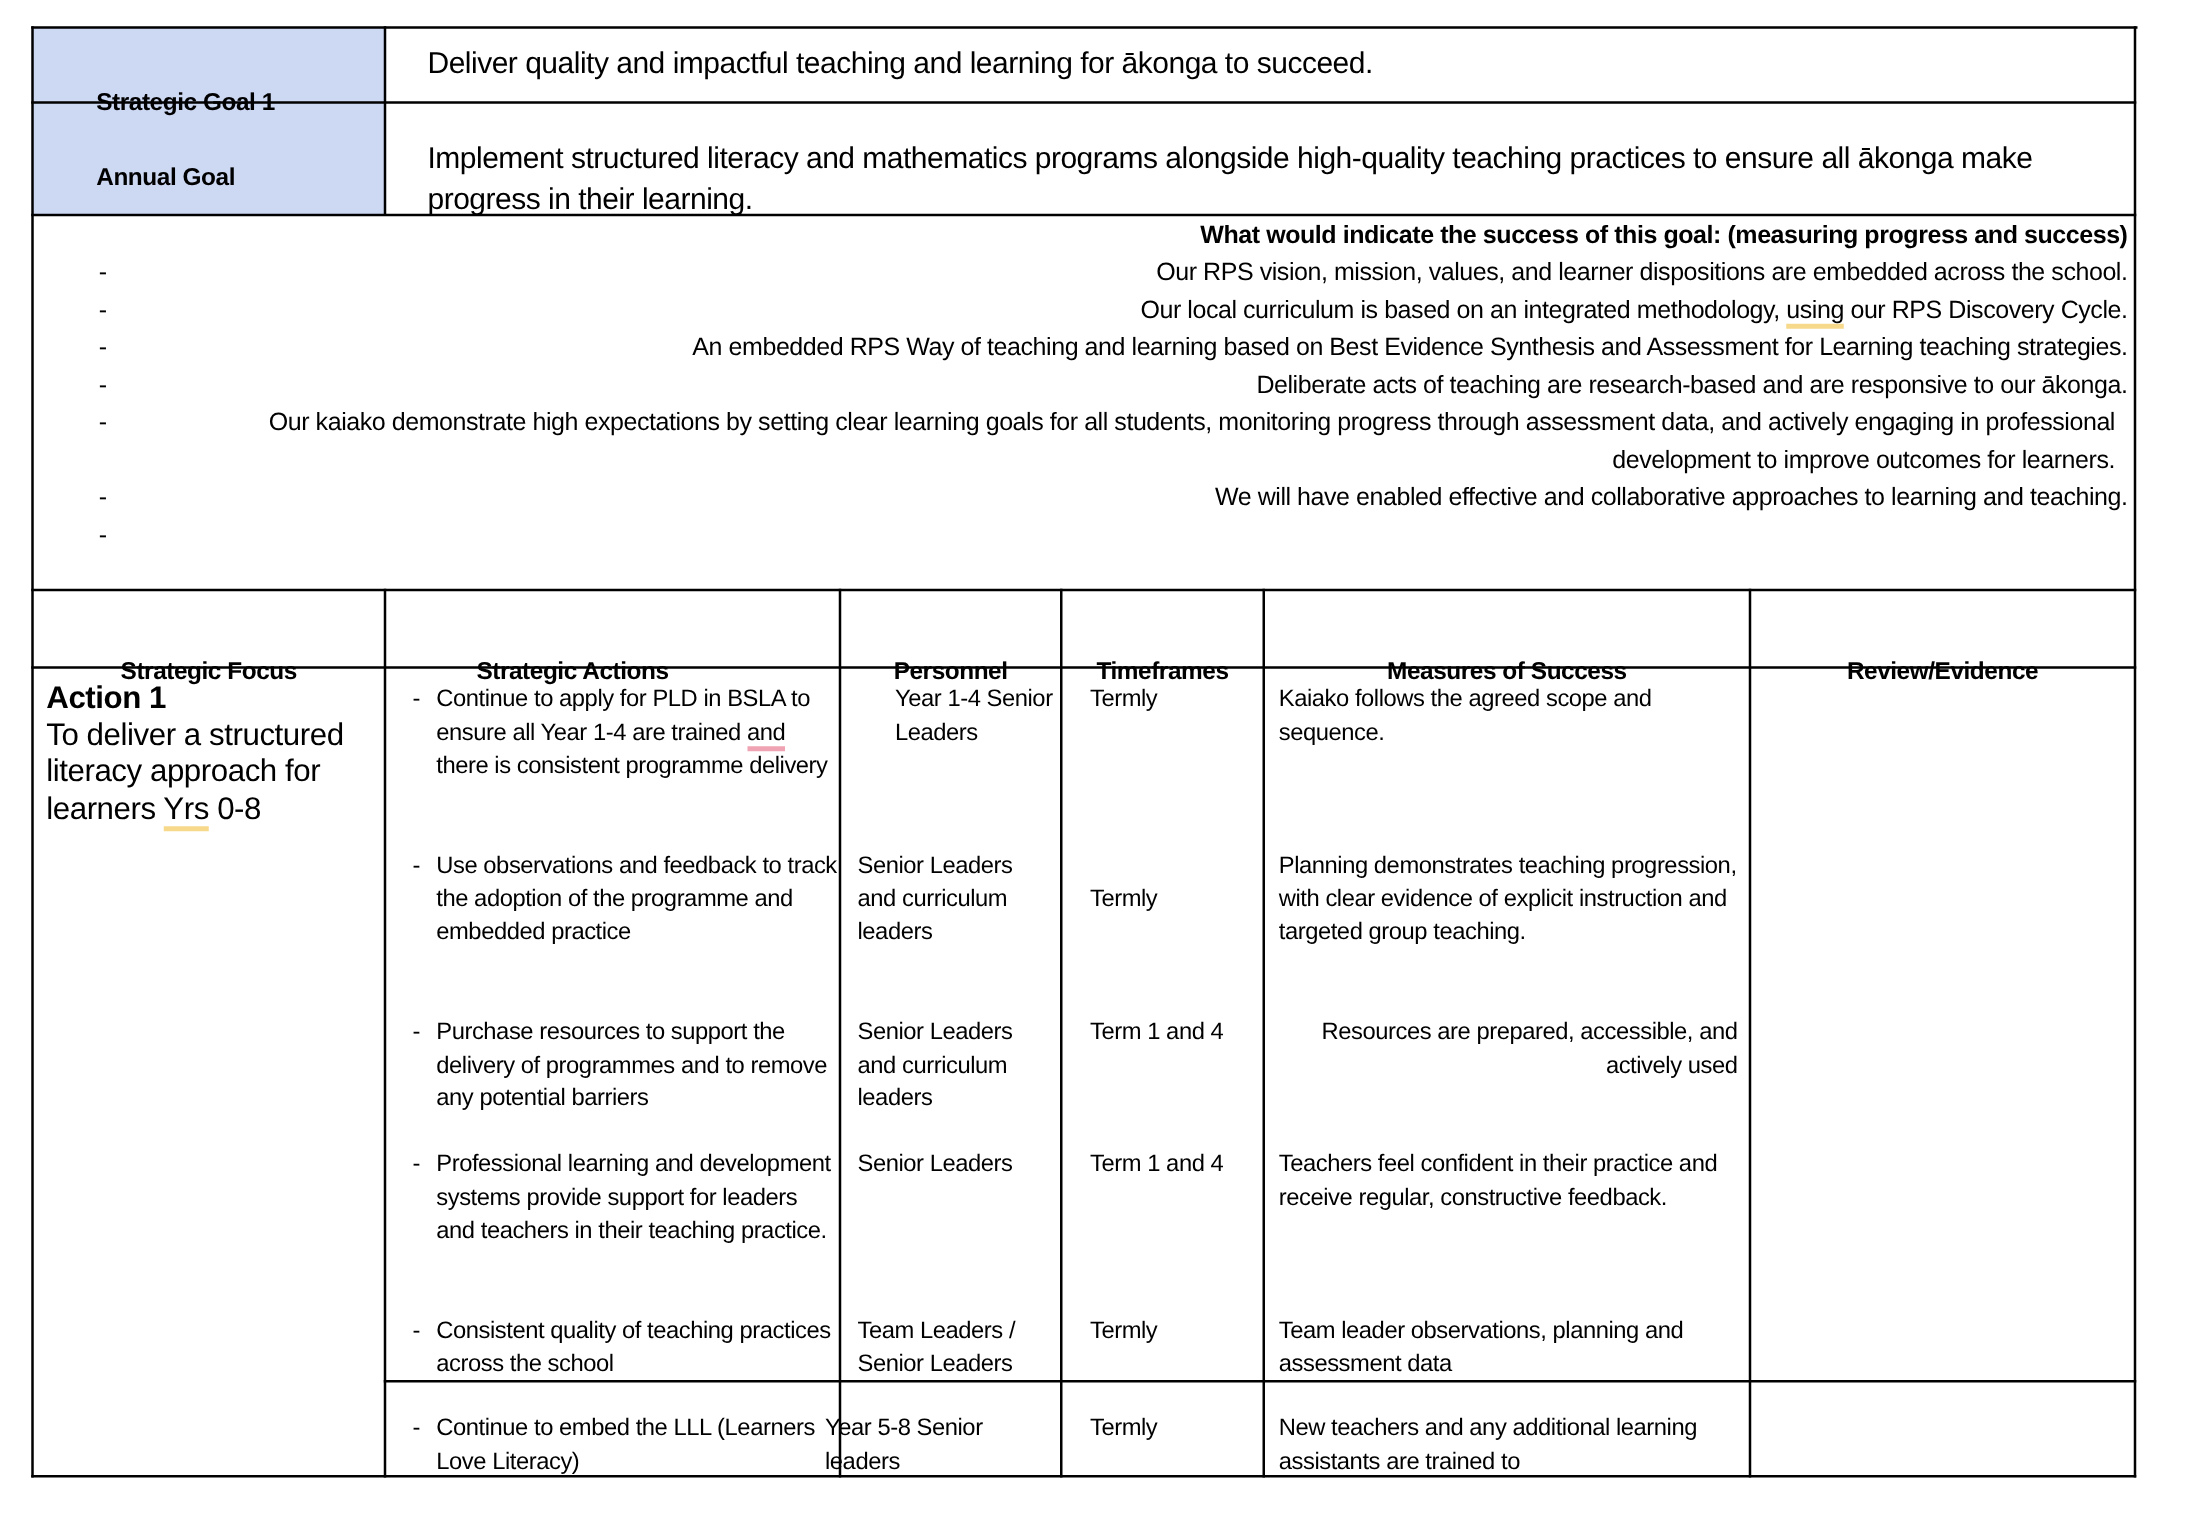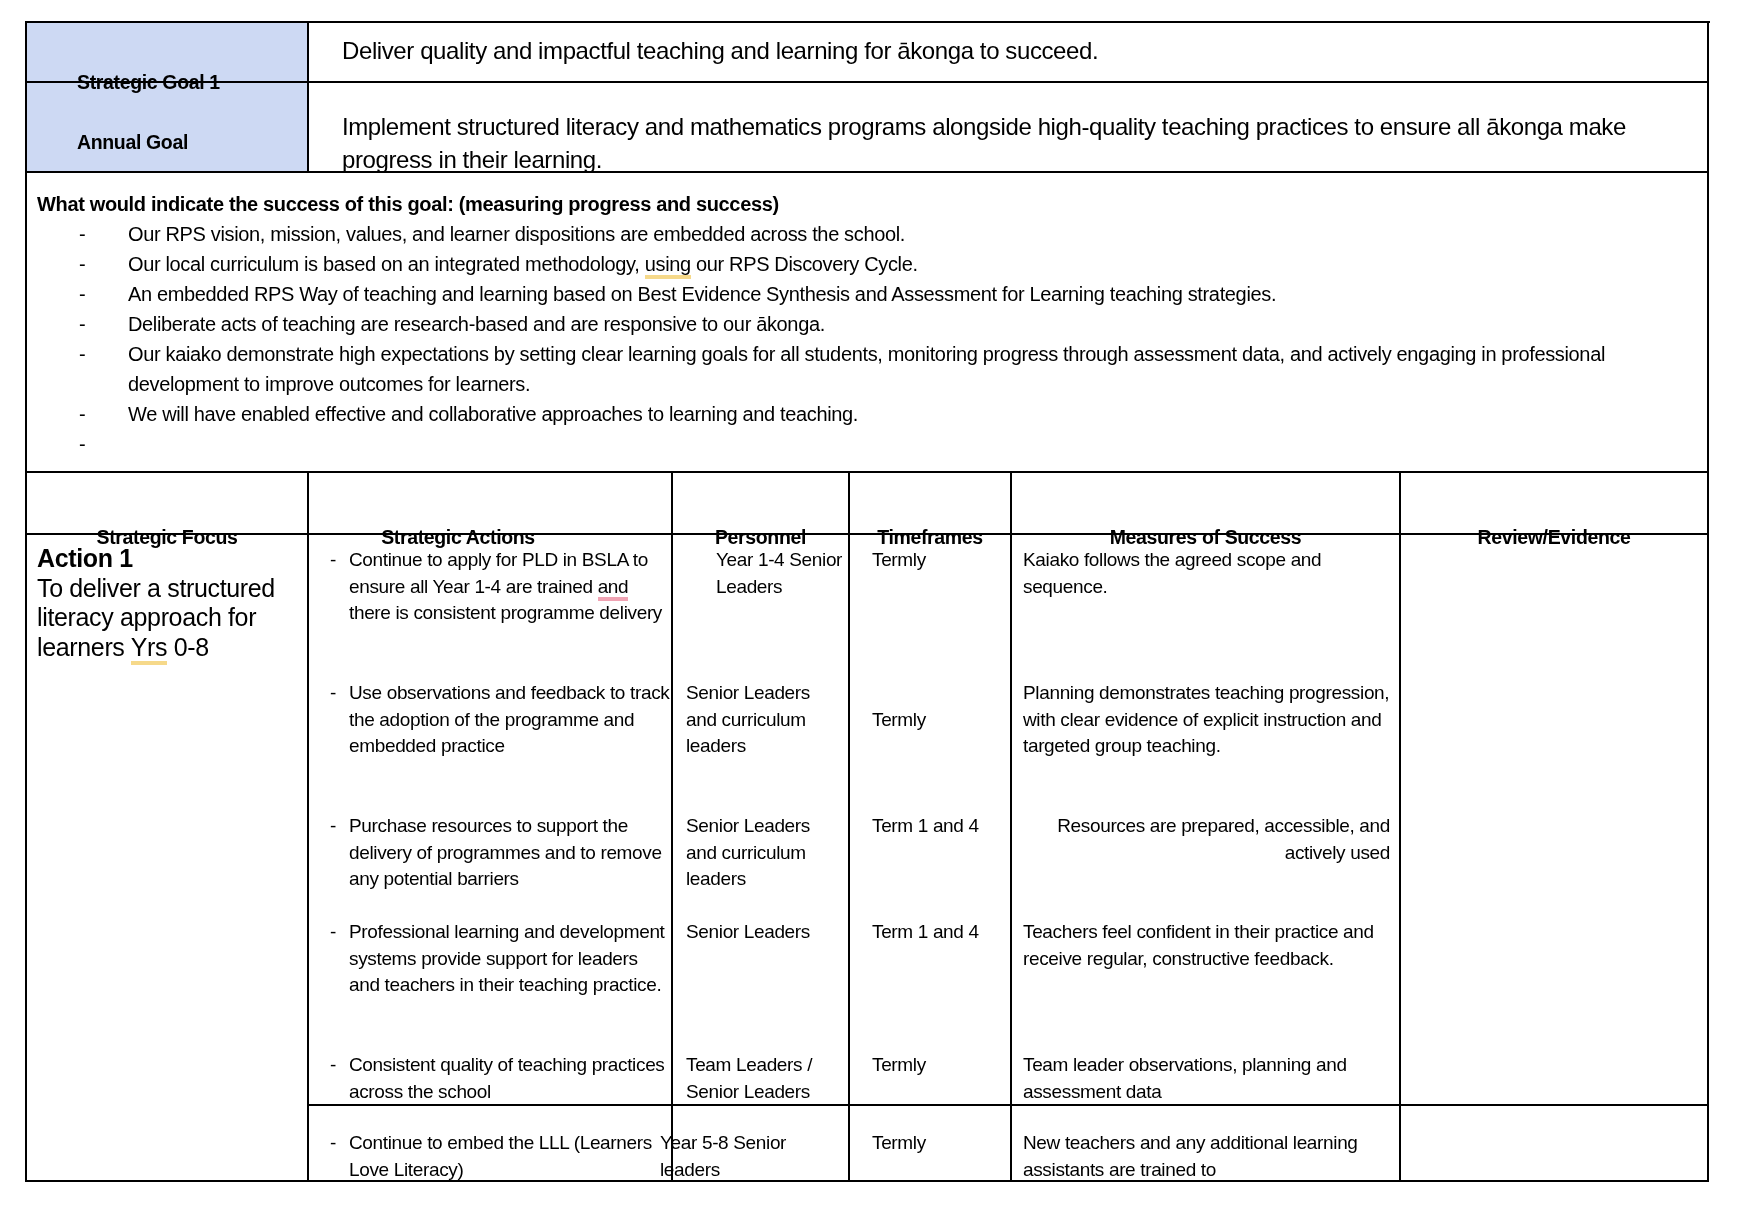--- a/index.html
+++ b/index.html
@@ -30,21 +30,21 @@
 <div>
   <div class="label-cell" style="left:26px; top:22px; width:282px; height:150px;"></div>
 
   <div class="abs hdr" style="left:77px; top:37px;">Strategic Goal 1</div>
   <div class="abs goal" style="left:342px; top:34px; width:1350px;">Deliver quality and impactful teaching and learning for ākonga to succeed.</div>
 
   <div class="abs hdr" style="left:77px; top:97px;">Annual Goal</div>
   <div class="abs goal" style="left:342px; top:94px; width:1350px;margin-top:16px;">Implement structured literacy and mathematics programs alongside high-quality teaching practices to ensure all ākonga make progress in their learning.</div>
 </div>
 
-<div class="abs" style="left:37px; top:189px; width:1665px;">
+<div class="abs" style="left:37px; top:173px; width:1665px;text-align:right;">
   <div class="succ bold">What would indicate the success of this goal: (measuring progress and success)</div>
   <div>
     <div class="succ succ-item">
       <span class="dash">-</span>
       <span>Our RPS vision, mission, values, and learner dispositions are embedded across the school.</span>
     </div>
     <div class="succ succ-item">
       <span class="dash">-</span>
       <span>Our local curriculum is based on an integrated methodology, </span><span class="uline-yellow">using</span><span> our RPS Discovery Cycle.</span>
     </div>

